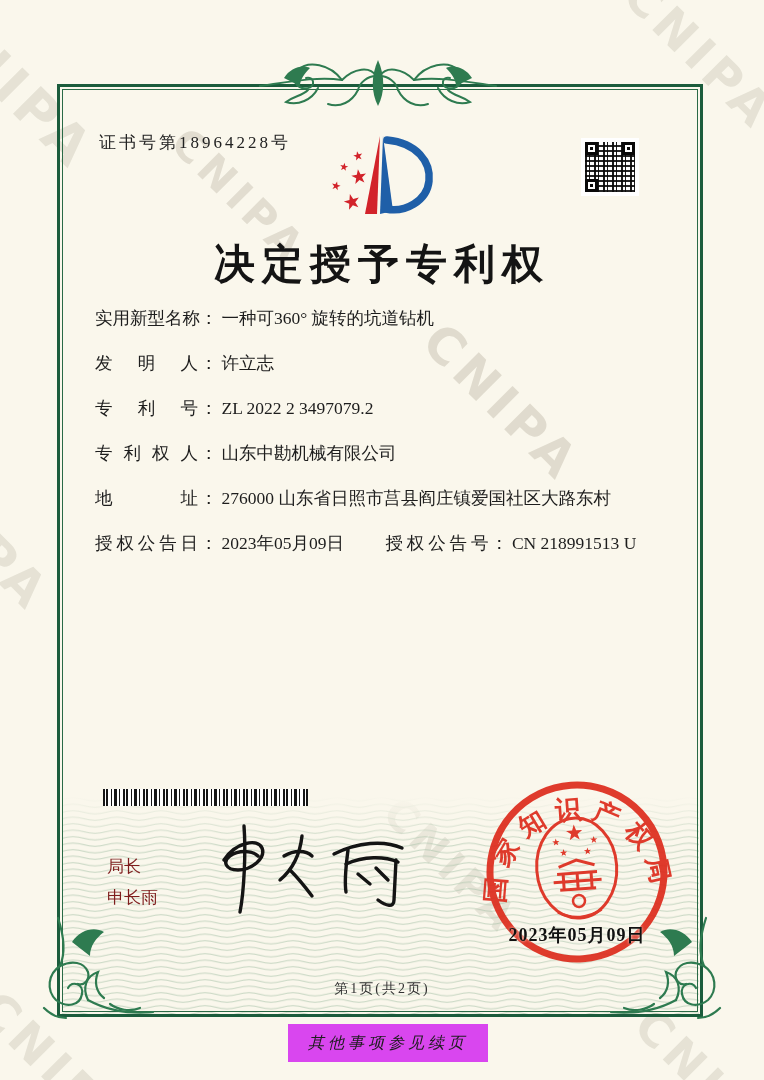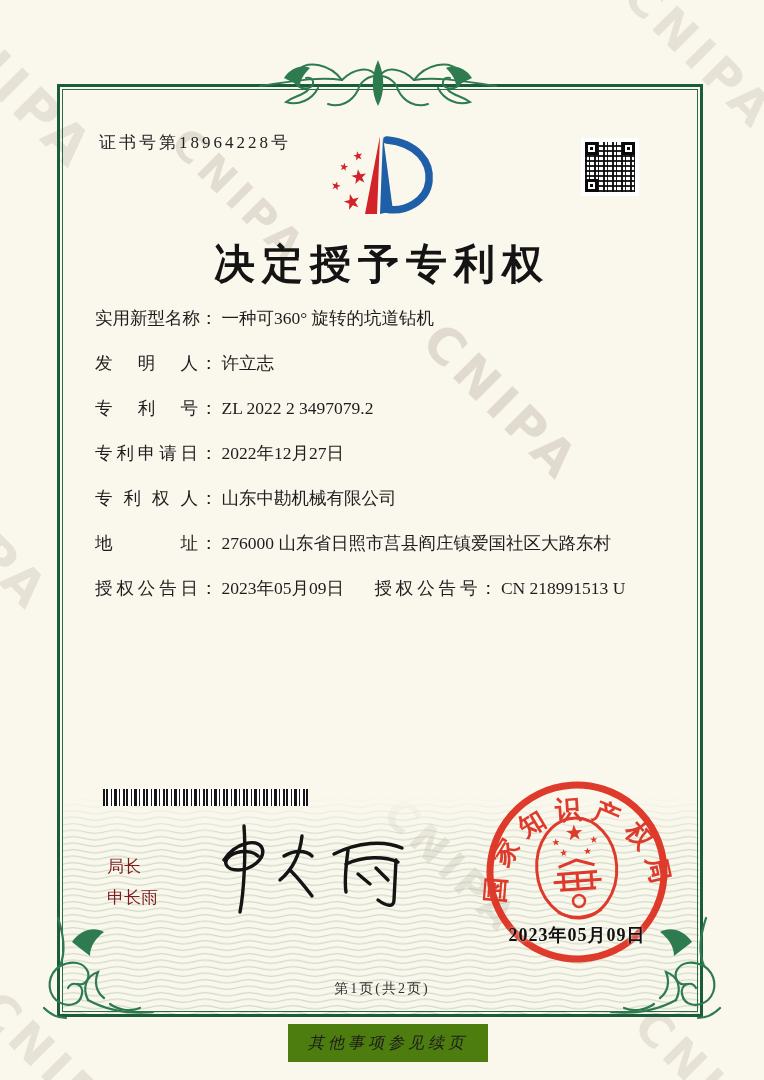--- a/index.html
+++ b/index.html
@@ -64,21 +64,21 @@
     text-align:center;font-size:41px;font-weight:700;color:#141414;
     letter-spacing:7px;
   }
   .fields{position:absolute;left:95px;top:308px;width:600px;z-index:5;font-size:17.5px;color:#1d1d1d;}
   .frow{margin-bottom:25px;height:20px;line-height:20px;white-space:nowrap;}
   .flabel{
     display:inline-block;width:103px;vertical-align:top;
     text-align:justify;text-align-last:justify;
   }
   .fcolon{display:inline-block;margin:0 4px 0 2px;}
-  .fgroup2{display:inline-block;margin-left:26px;}
+  .fgroup2{display:inline-block;margin-left:37px;}
   .paras{
     position:absolute;left:86px;top:620px;width:604px;z-index:5;
     font-size:15.5px;line-height:1.82;color:#222;font-style:italic;
     text-align:justify;
   }
   .paras p{margin:0 0 2px 0;text-indent:2em;}
   .barcode{
     position:absolute;left:103px;top:789px;width:205px;height:17px;z-index:5;
     background:repeating-linear-gradient(90deg,
       #161616 0 2px,#fff 2px 3px,#161616 3px 5px,#fff 5px 8px,
@@ -97,21 +97,21 @@
     text-align:center;font-size:18px;font-weight:600;color:#111;
     text-shadow:0 0 3px #faf7ec;
     letter-spacing:1px;
   }
   .pagenum{
     position:absolute;left:0;top:980px;width:764px;z-index:5;
     text-align:center;font-size:14px;color:#333;letter-spacing:2px;
   }
   .cont-note{
     position:absolute;left:288px;top:1024px;width:200px;height:38px;z-index:5;
-    background:#4d7c0f;text-align:center;line-height:38px;
+    background:#d946ef;text-align:center;line-height:38px;
     font-size:16px;letter-spacing:4px;color:#1d1d1d;font-style:italic;
   }
 </style>
 </head>
 <body>
 
 <div class="page">
 
   <div class="wm wm1">CNIPA</div>
   <div class="wm wm2">CNIPA</div>
@@ -210,23 +210,20 @@
 
   <div class="fields">
     <div class="frow">
       <span class="flabel">实用新型名称</span><span class="fcolon">：</span><span class="fvalue">一种可360° 旋转的坑道钻机</span>
     </div>
     <div class="frow">
       <span class="flabel">发明人</span><span class="fcolon">：</span><span class="fvalue">许立志</span>
     </div>
     <div class="frow">
       <span class="flabel">专利号</span><span class="fcolon">：</span><span class="fvalue">ZL 2022 2 3497079.2</span>
-    </div>
-    <div class="frow">
-      <span class="flabel">专利申请日</span><span class="fcolon">：</span><span class="fvalue">2022年12月27日</span>
     </div>
     <div class="frow">
       <span class="flabel">专利权人</span><span class="fcolon">：</span><span class="fvalue">山东中勘机械有限公司</span>
     </div>
     <div class="frow">
       <span class="flabel">地址</span><span class="fcolon">：</span><span class="fvalue">276000 山东省日照市莒县阎庄镇爱国社区大路东村</span>
     </div>
     <div class="frow">
       <span class="flabel">授权公告日</span><span class="fcolon">：</span><span class="fvalue">2023年05月09日</span>
       <span class="fgroup2">

